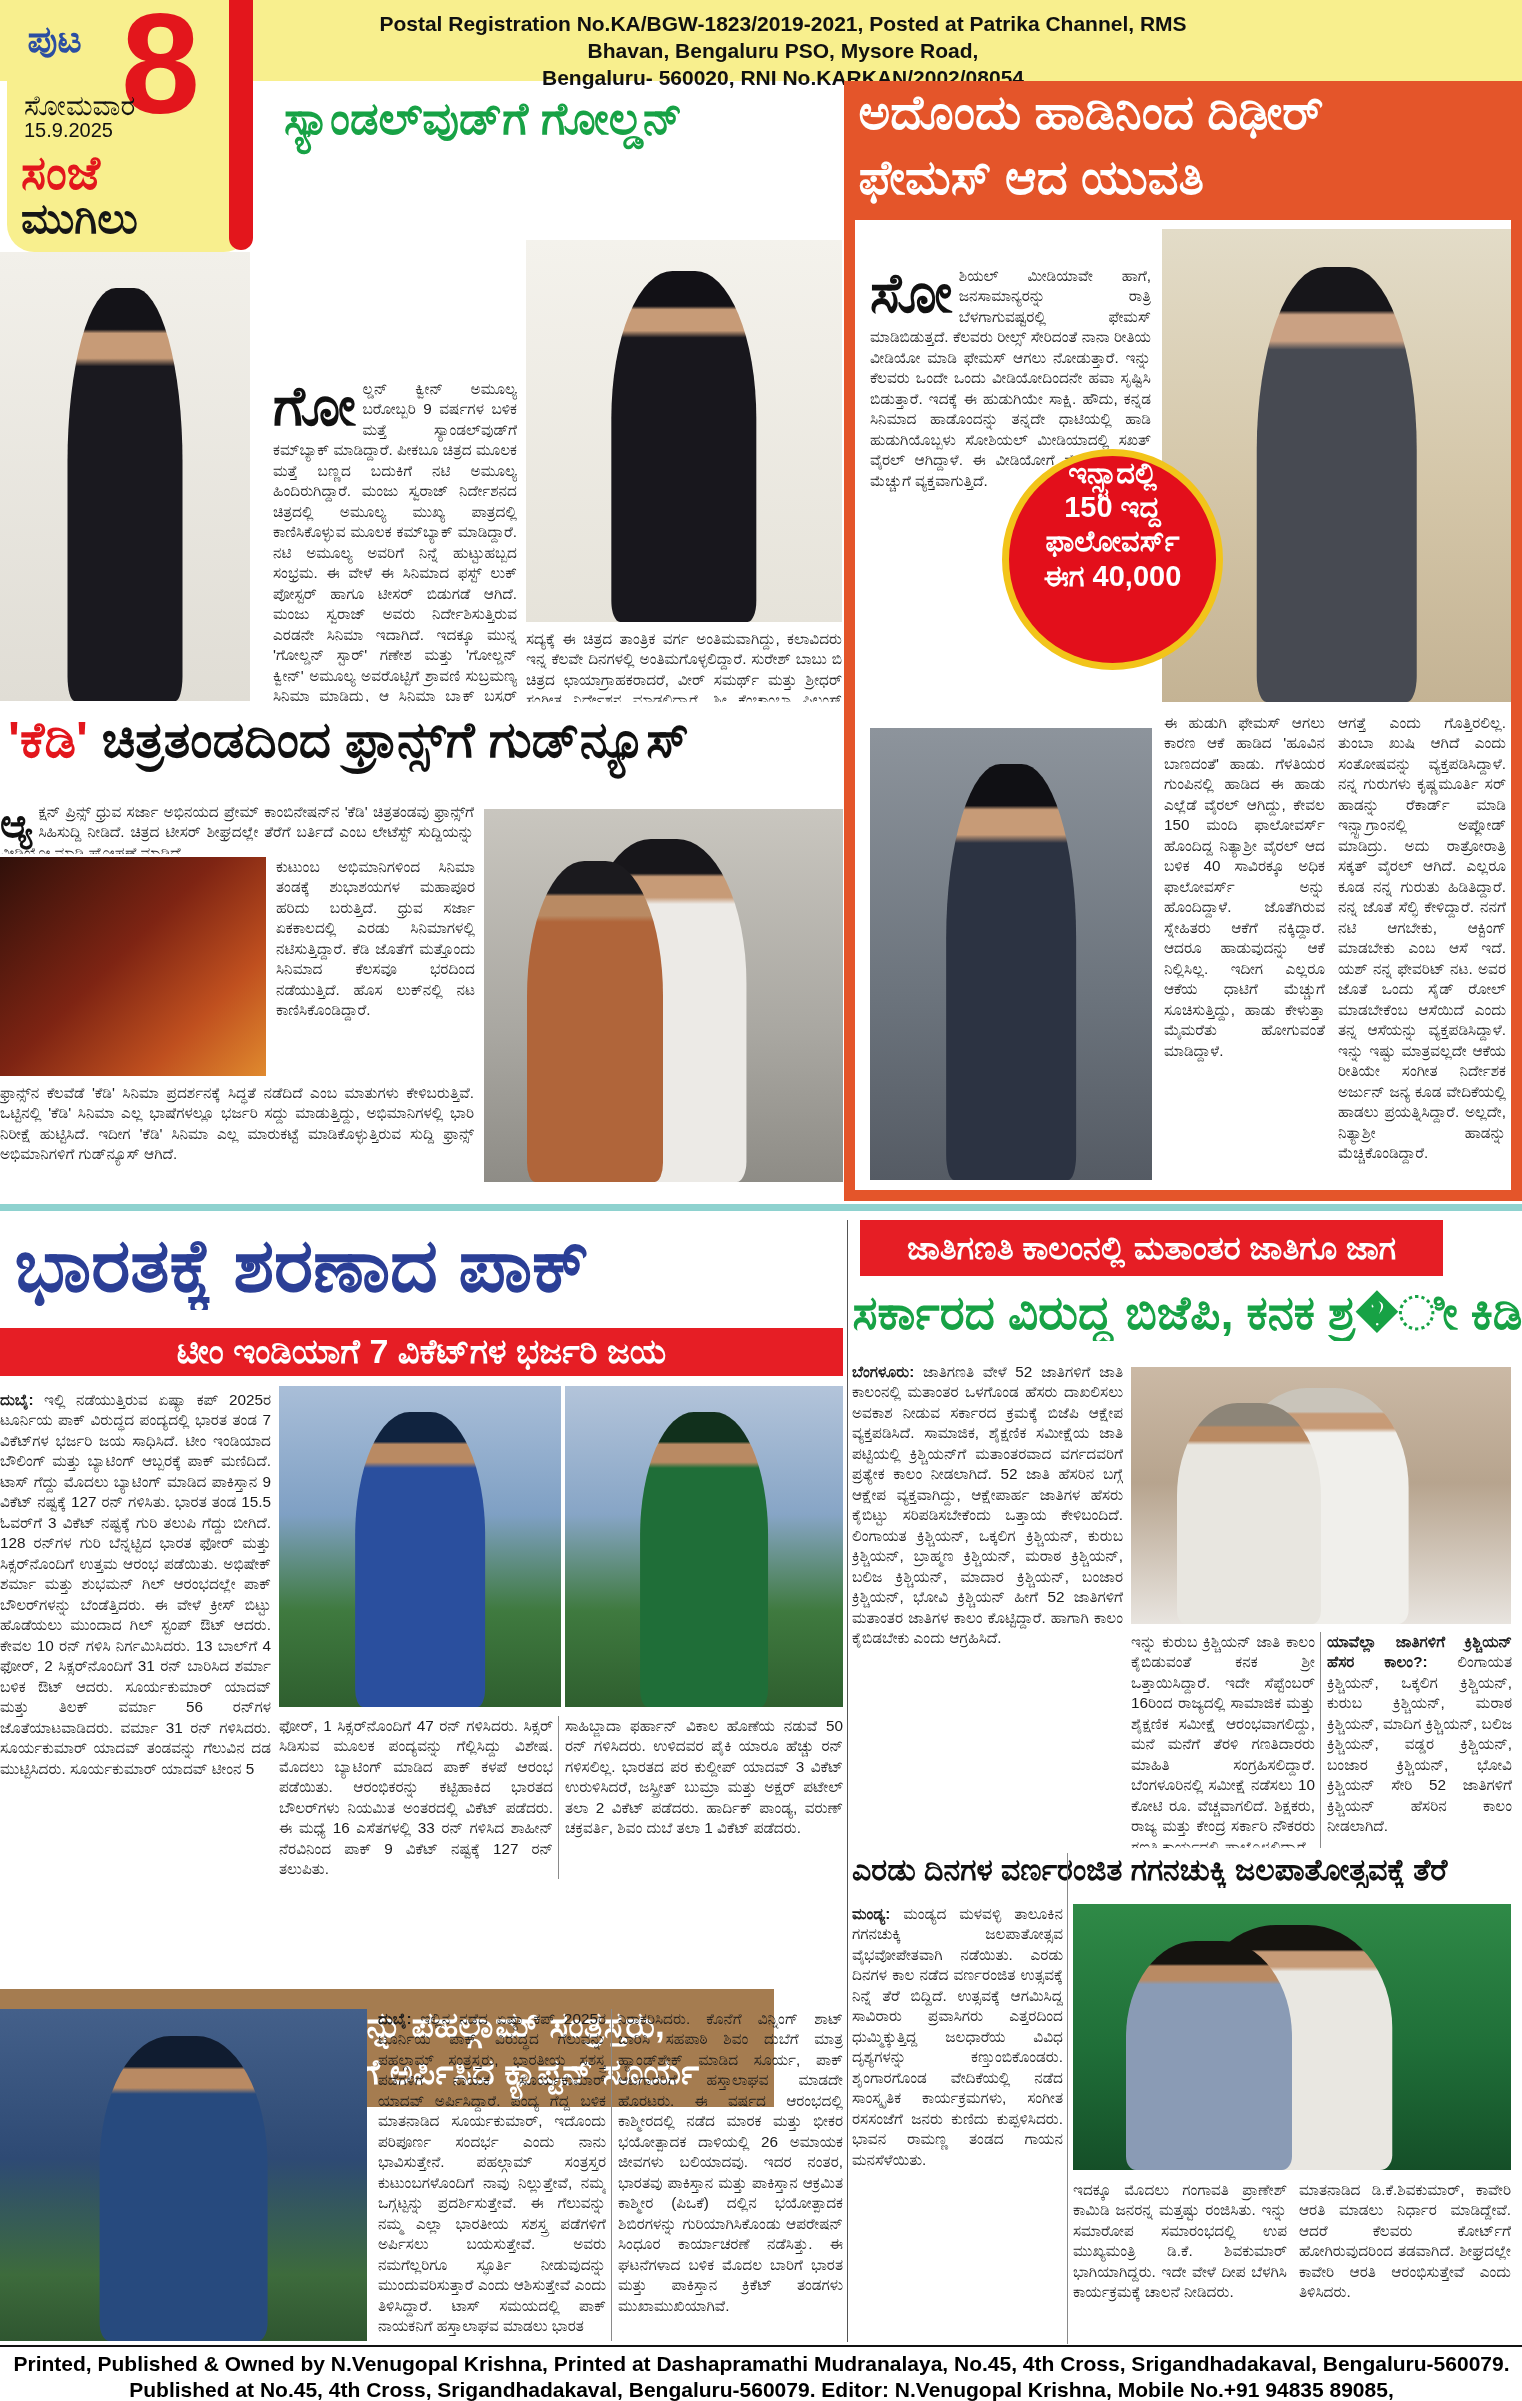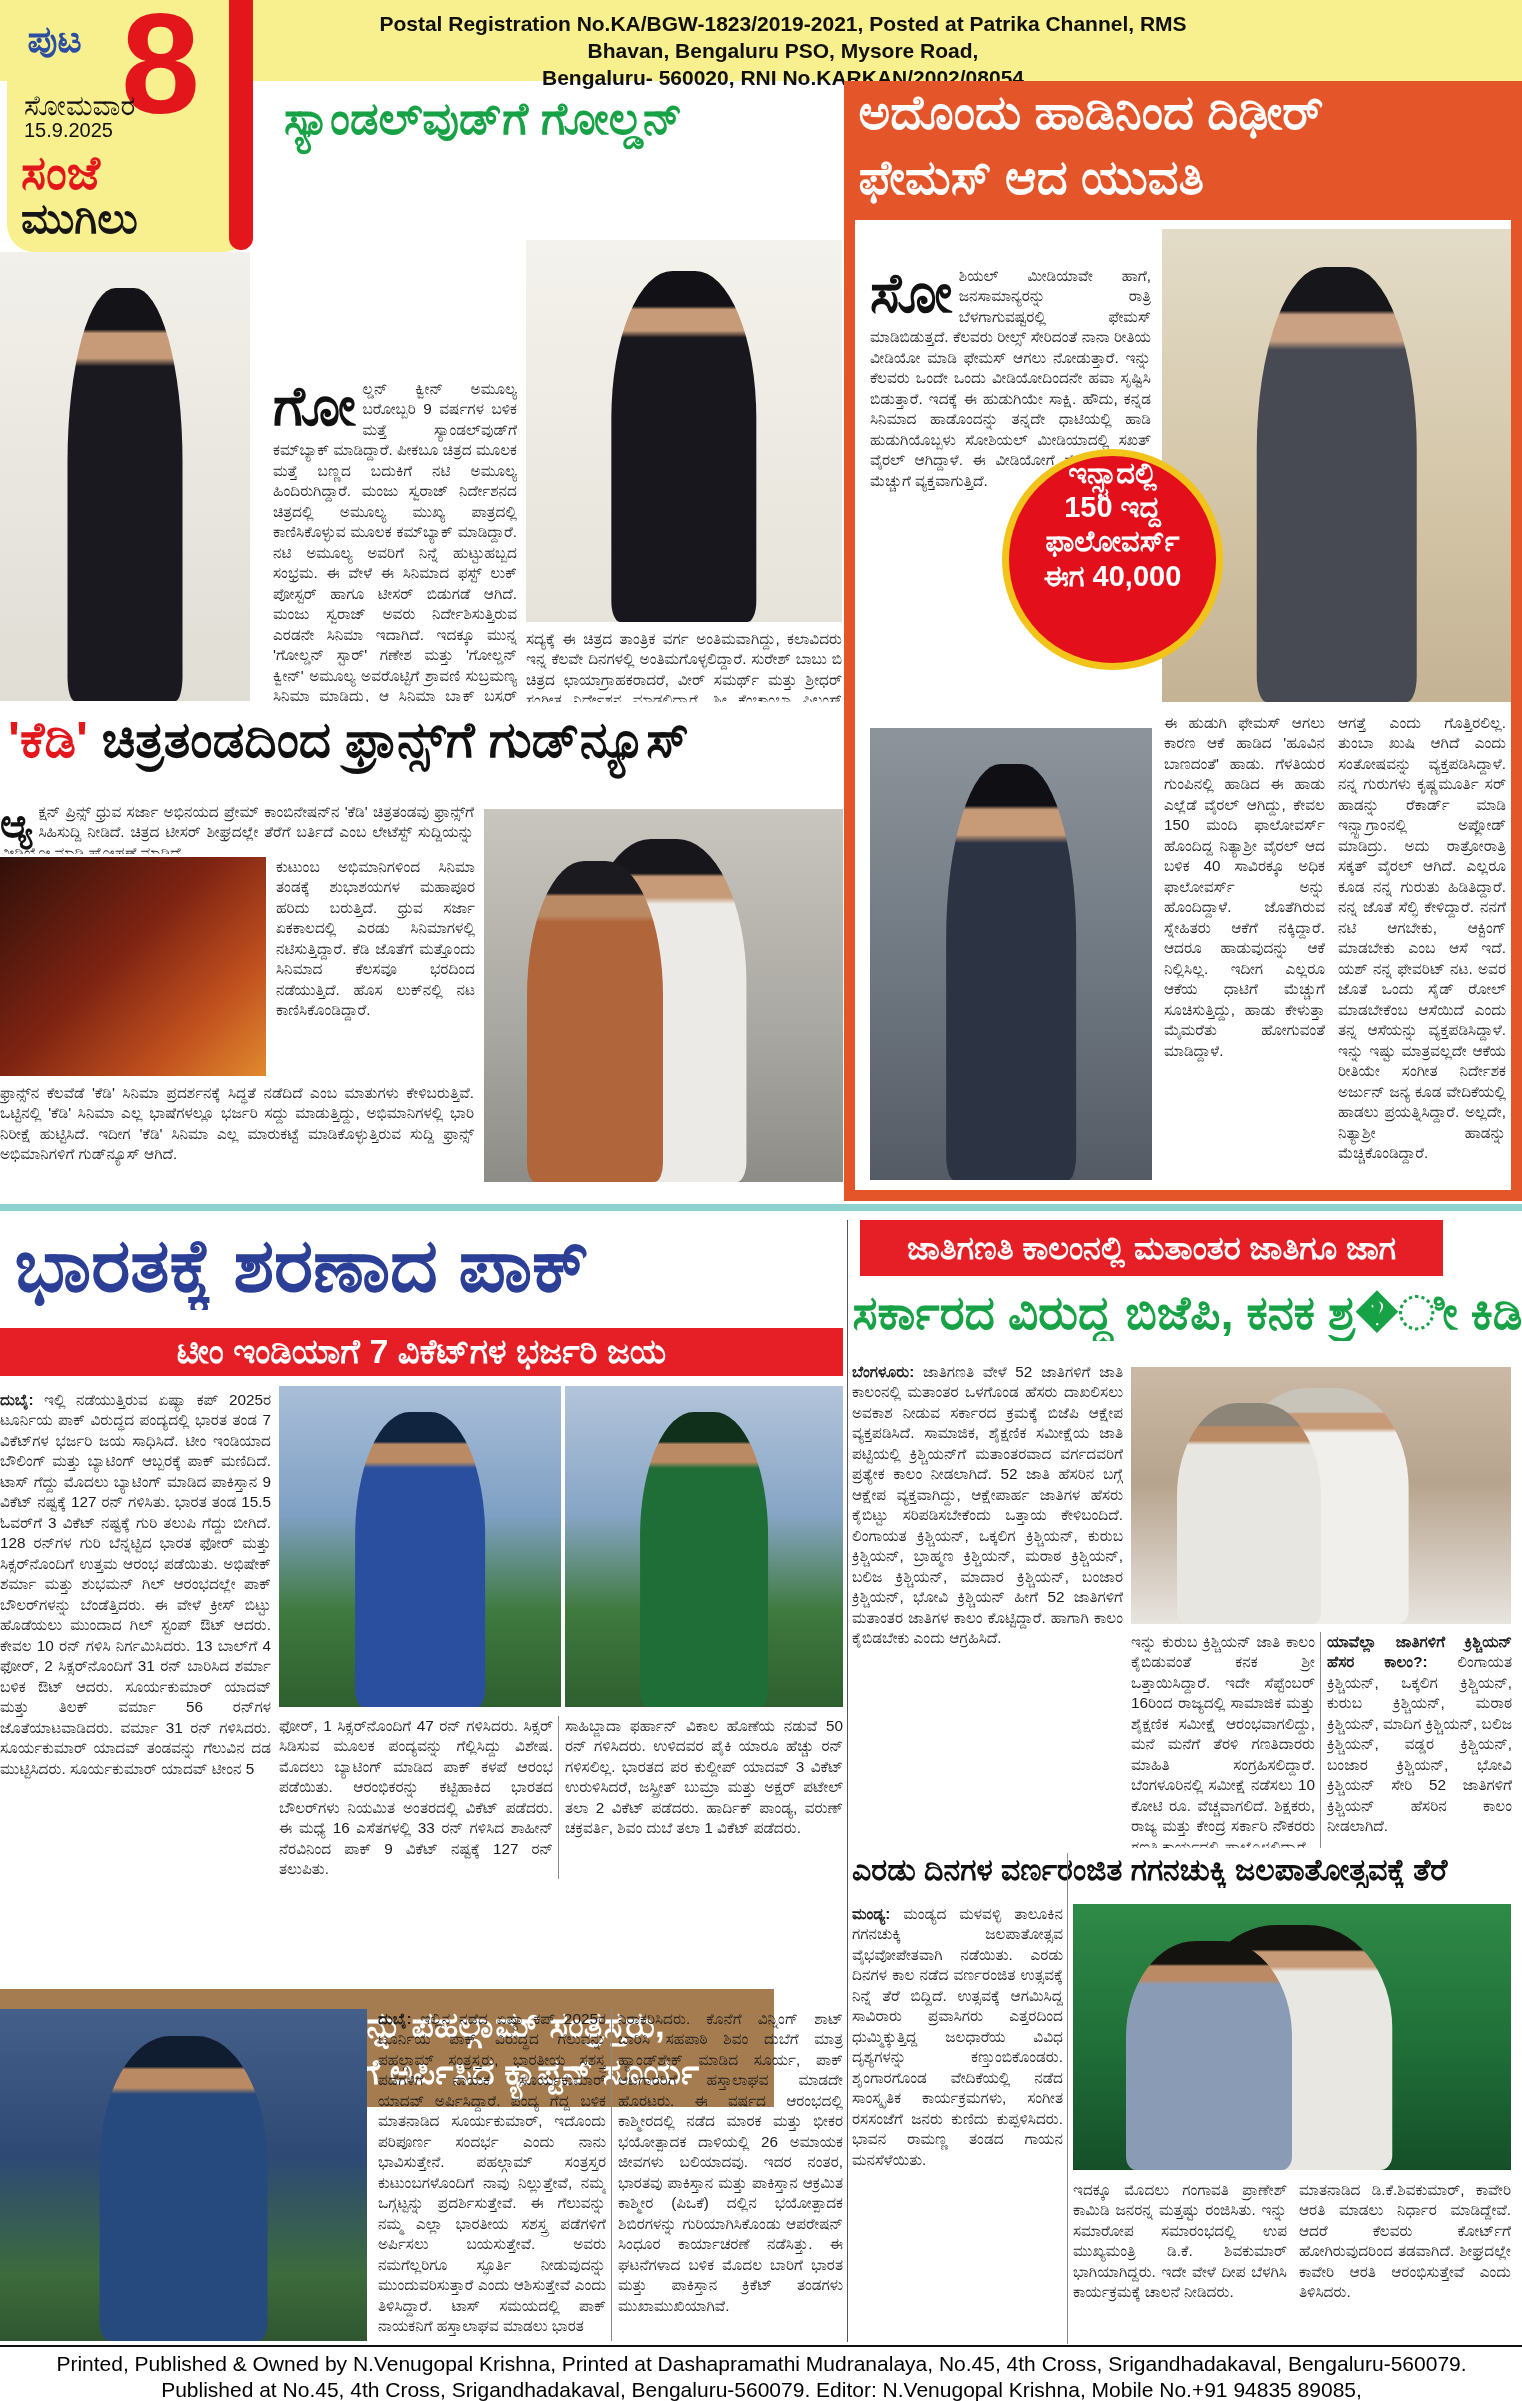--- a/index.html
+++ b/index.html
@@ -21,21 +21,21 @@
   .ph.flat::before{display:none;}
   .ph.flat::after{display:none;}
   
   .green{color:#17a245;}
   .blue-h{color:#2b3f96;}
   .red-t{color:#e3161c;}
   .whitebar{background:#e61e25;color:#fff;display:flex;align-items:center;justify-content:center;}
   .badge{border-radius:50%;background:#e30f1b;border:7.3px solid #f2c41a;color:#fff;
          display:flex;flex-direction:column;align-items:center;
          font-weight:bold;text-align:center;}
-  .footer-line{text-align:center;font-weight:normal;font-size:21px;line-height:1.22;color:#000;}
+  .footer-line{text-align:center;font-weight:bold;font-size:21px;line-height:1.22;color:#000;}
 </style>
 </head>
 <body>
 
 <div class="page">
 
   <div class="abs" style="left:0;top:0;width:1523px;height:81px;background:#f8ef8e;"></div>
 
   <div class="abs" style="left:6.5px;top:0;width:244px;height:252px;background:#f8ef8e;border-radius:0 0 27.4px 27.4px;"></div>
   <div class="abs" style="left:229px;top:0;width:24px;height:250px;background:#e3161c;border-radius:0 0 21px 21px;"></div>

